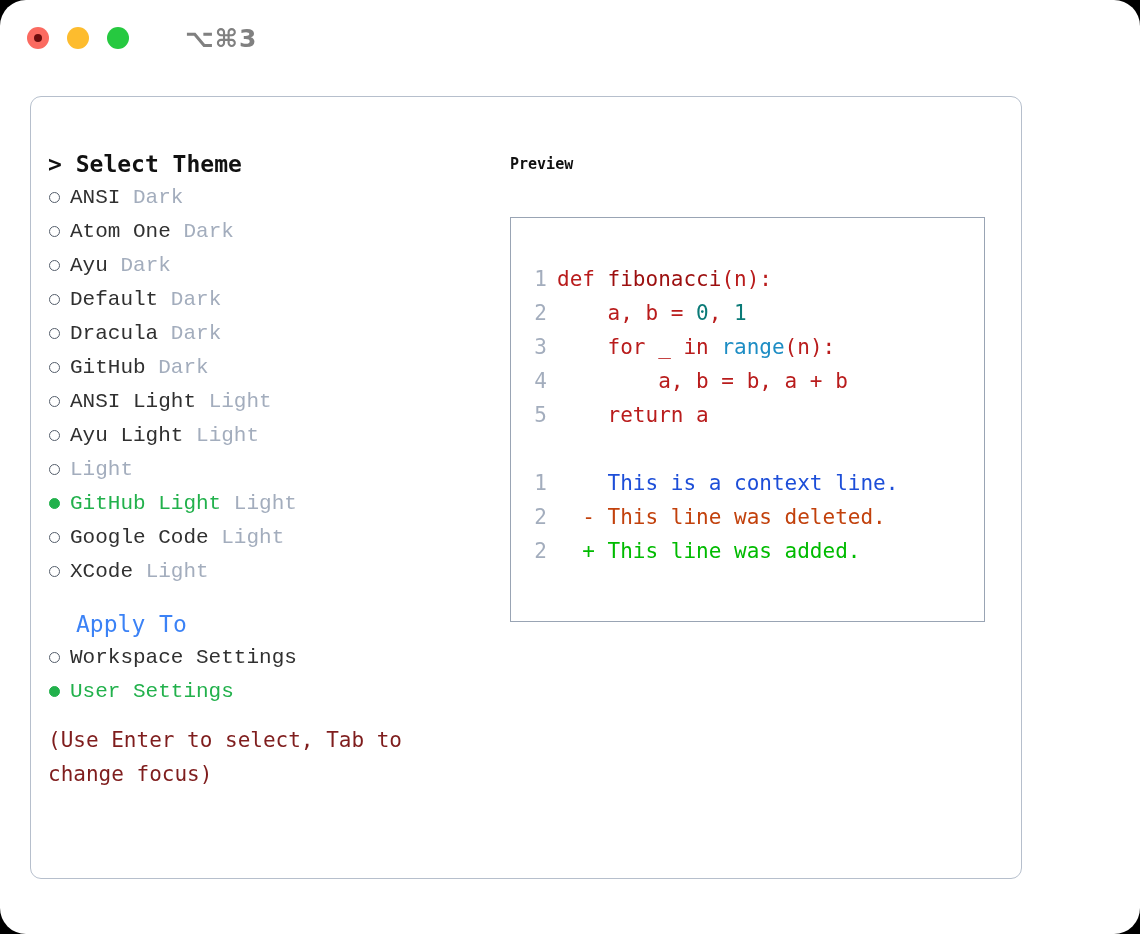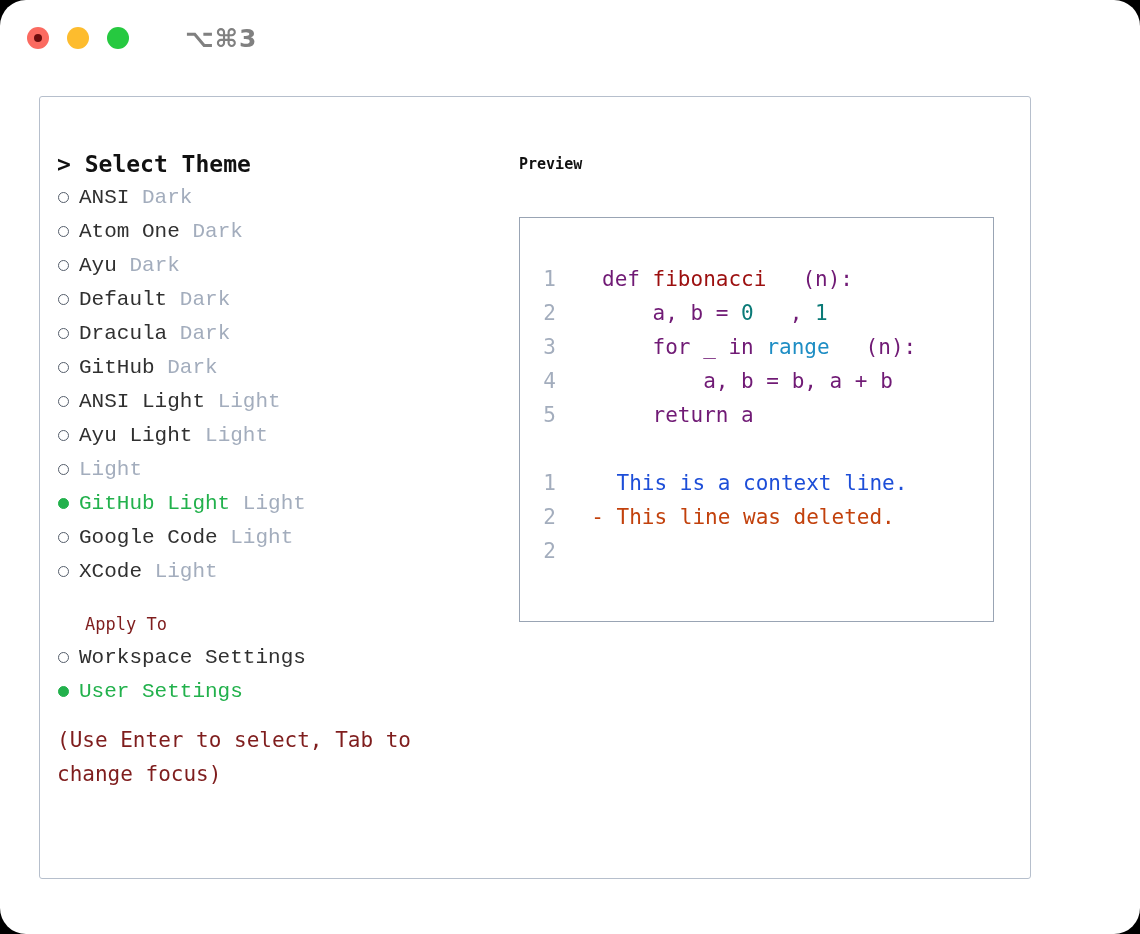--- a/index.html
+++ b/index.html
@@ -64,26 +64,26 @@
     font-size: 25px;
     font-weight: 600;
     color: #808080;
     letter-spacing: 1px;
     line-height: 1;
   }
 
   
   .panel {
     position: absolute;
-    left: 39px;
+    left: 30px;
     top: 96px;
     width: 992px;
     height: 783px;
     border: 1.5px solid #b6bfcc;
-    border-radius: 3px;
+    border-radius: 11px;
     box-sizing: border-box;
     background: #ffffff;
   }
   .panel-inner {
     position: absolute;
     left: 0; top: 0;
     width: 100%;
     height: 100%;
     display: flex;
   }
@@ -138,22 +138,22 @@
     border: 1.7px solid #22b14c;
   }
   .opt-name  { color: #303030; }
   .opt-name.sel { color: #22b14c; }
   .opt-tag   { color: #a3adbd; }
 
   .spacer-12 { height: 18px; }
   .spacer-8  { height: 14px; }
 
   .subheading {
-    font-size: 17px;
-    color: #7f1d1d;
+    font-size: 23px;
+    color: #3b82f6;
     line-height: 34px;
     padding-left: 28px;
     white-space: pre;
   }
 
   .hint {
     font-size: 21px;
     color: #7f1d1d;
     line-height: 34px;
     width: 400px;
@@ -188,21 +188,21 @@
     white-space: pre;
   }
   .lineno {
     width: 46px;
     flex: 0 0 46px;
     text-align: right;
     color: #a3adbd;
     padding-right: 10px;
     box-sizing: border-box;
   }
-  .codetext { color: #701a75; margin-left: 36px; }
+  .codetext { color: #b91c1c; }
 
   .tok-fn   { color: #9c0f0f; }
   .tok-num  { color: #0a7a77; }
   .tok-call { color: #1d8dc4; }
 
   .gap-diff { height: 34px; }
 
   .diff-ctx { color: #1d4ed8; }
   .diff-del { color: #c2410c; }
   .diff-add { color: #00bb00; }
@@ -265,20 +265,20 @@
               <div class="code-line"><span class="lineno">1</span><span><span class="codetext">def </span><span class="tok-fn">fibonacci</span><span class="codetext">(n):</span></span></div>
               <div class="code-line"><span class="lineno">2</span><span><span class="codetext">    a, b = </span><span class="tok-num">0</span><span class="codetext">, </span><span class="tok-num">1</span></span></div>
               <div class="code-line"><span class="lineno">3</span><span><span class="codetext">    for _ in </span><span class="tok-call">range</span><span class="codetext">(n):</span></span></div>
               <div class="code-line"><span class="lineno">4</span><span><span class="codetext">        a, b = b, a + b</span></span></div>
               <div class="code-line"><span class="lineno">5</span><span><span class="codetext">    return a</span></span></div>
             </div>
           <div class="gap-diff"></div>
           <div id="diff-lines">
               <div class="code-line"><span class="lineno">1</span><span class="diff-ctx">    This is a context line.</span></div>
               <div class="code-line"><span class="lineno">2</span><span class="diff-del">  - This line was deleted.</span></div>
-              <div class="code-line"><span class="lineno">2</span></div>
+              <div class="code-line"><span class="lineno">2</span><span class="diff-add">  + This line was added.</span></div>
             </div>
         </div>
       </div>
 
     </div>
   </div>
 </div>
 
 </body></html>

